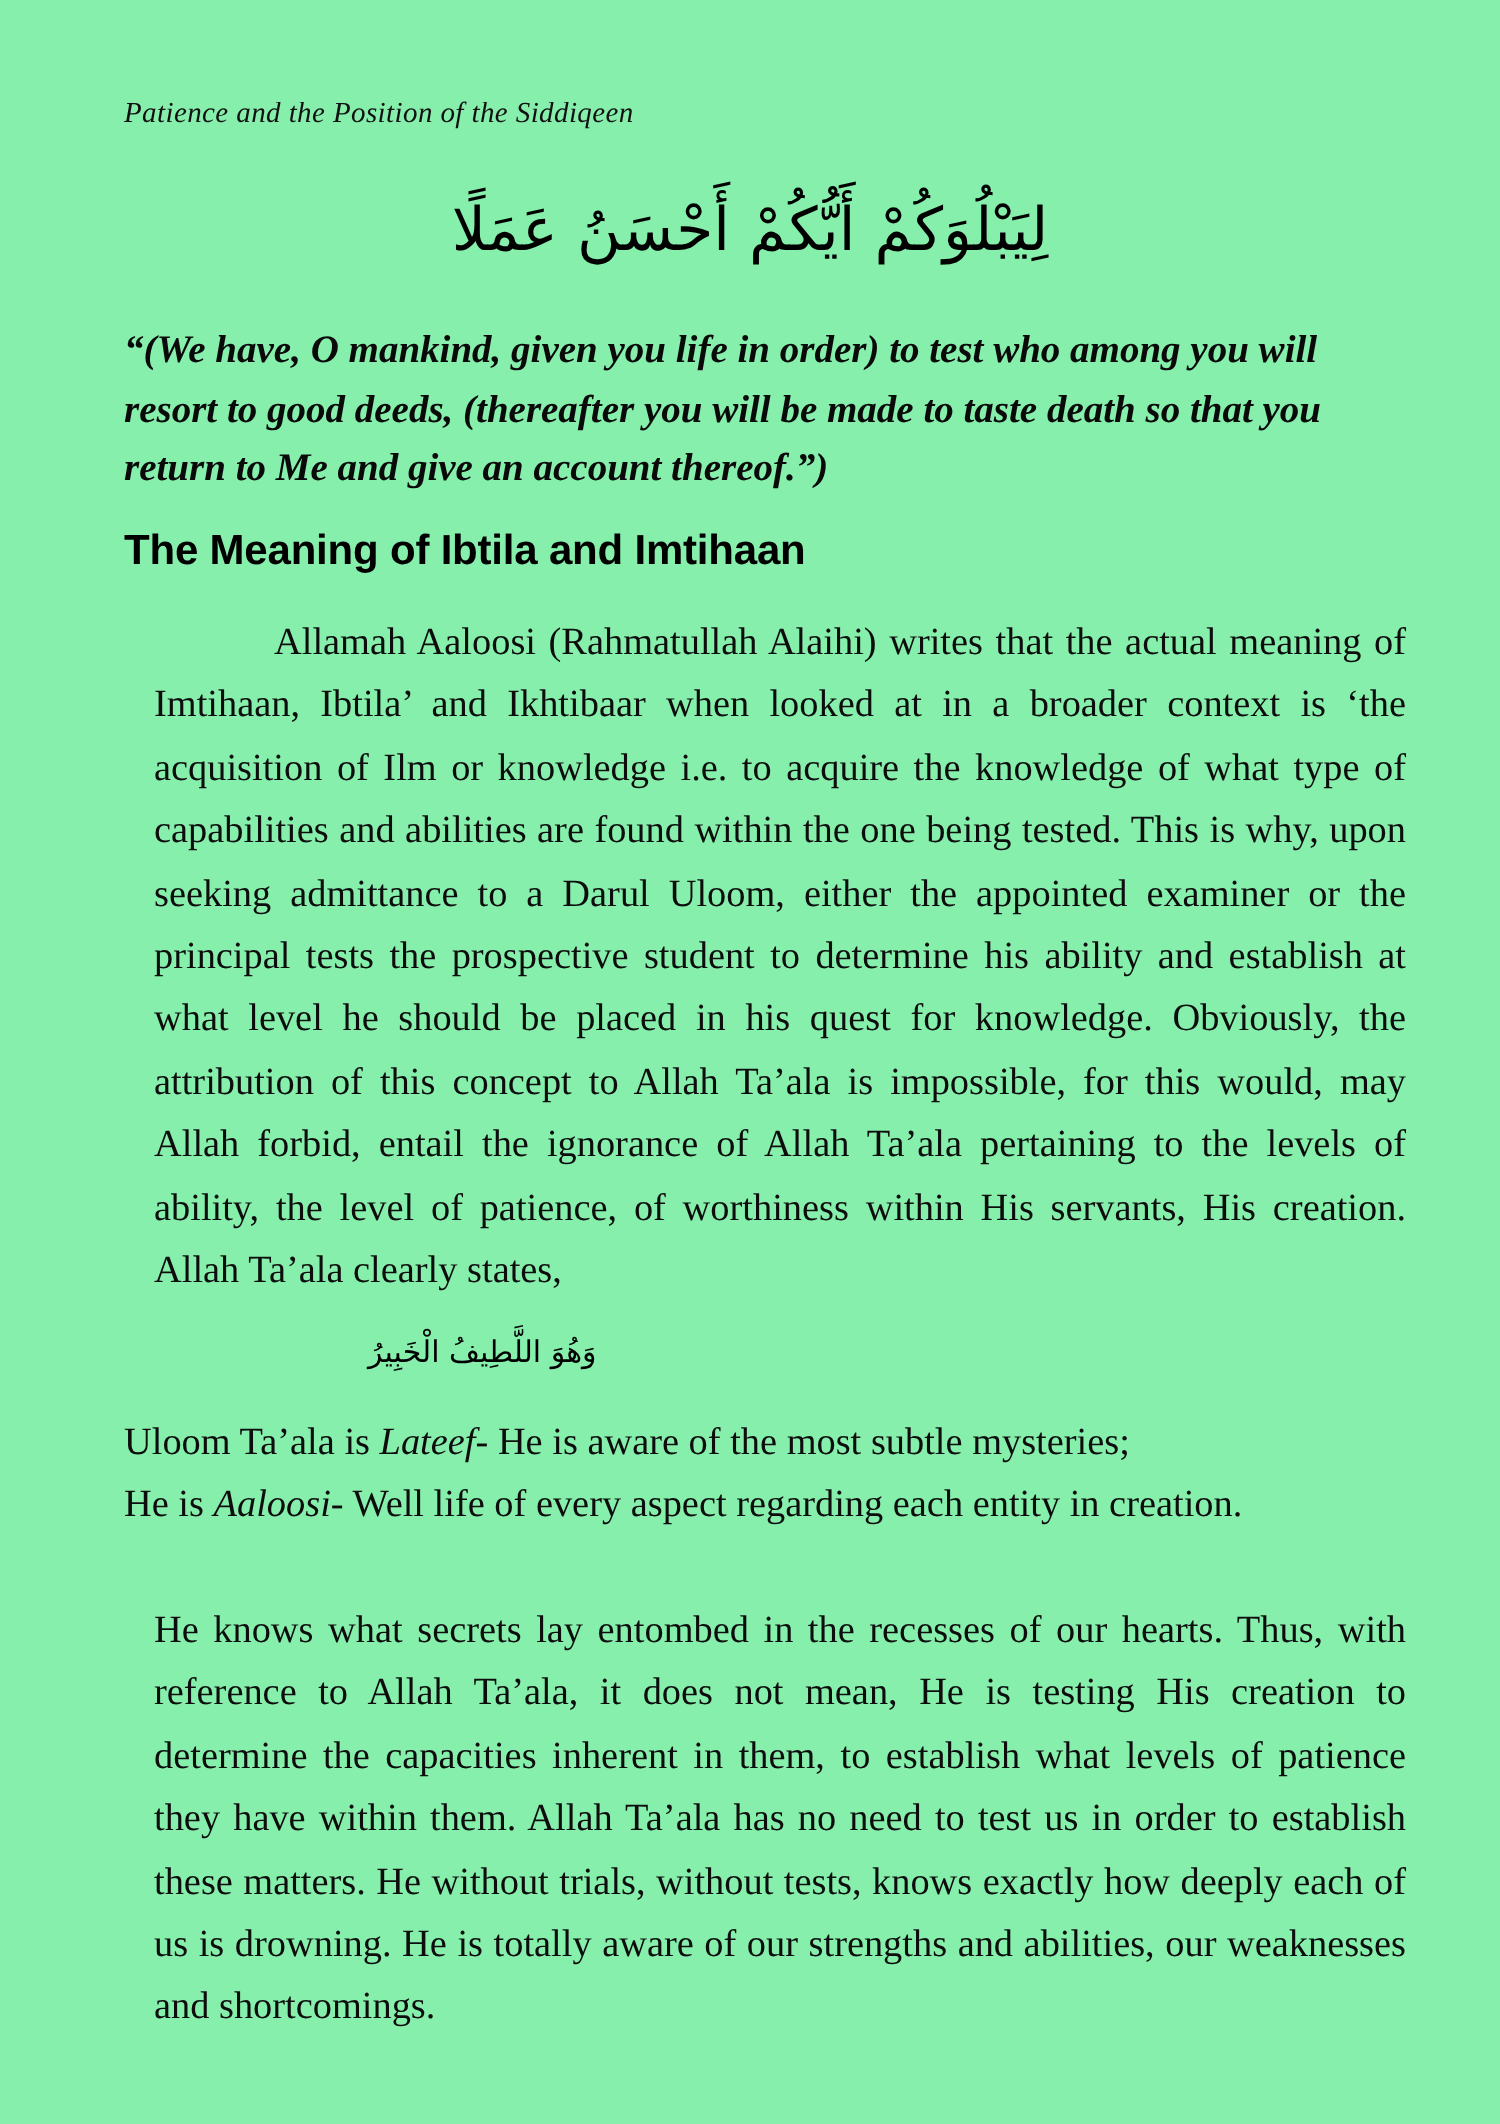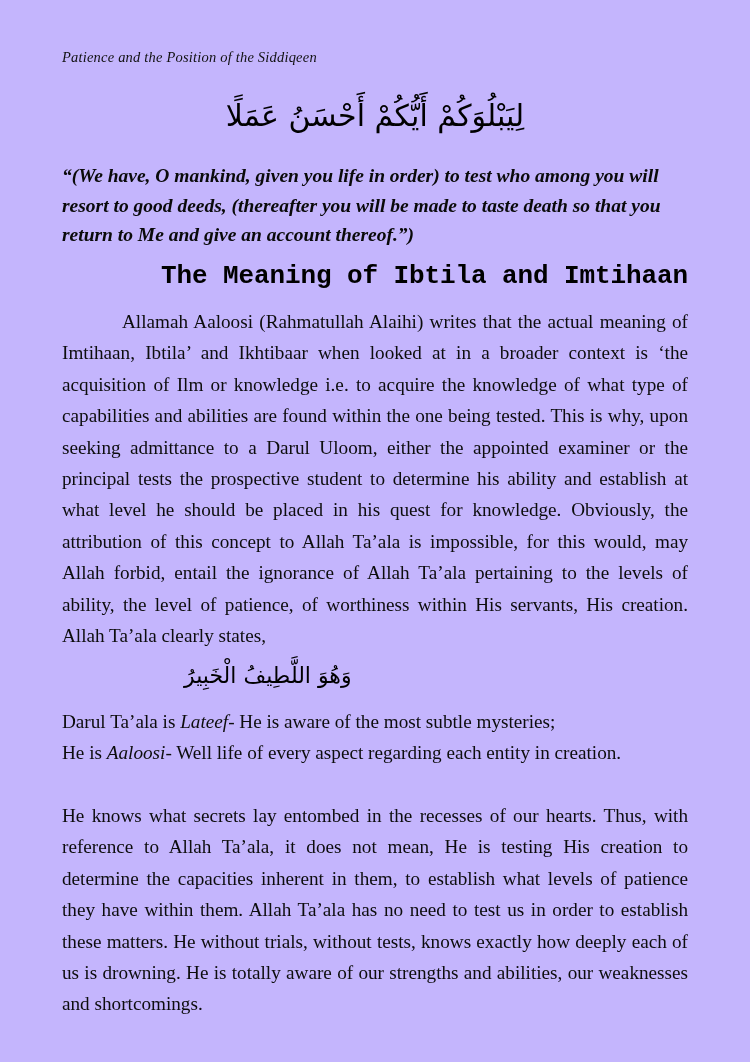--- a/index.html
+++ b/index.html
@@ -15,21 +15,21 @@
     font-family: "Liberation Serif", serif;
     color: #000000;
   }
 
   .page {
     position: absolute;
     left: 0;
     top: 0;
     width: 750px;
     height: 1062px;
-    background: #c4b5fd;
+    background: #86efac;
   }
 
   
   .running-header {
     position: absolute;
     left: 62px;
     top: 47px;
     width: 626px;
     font-family: "Liberation Serif", serif;
     font-style: italic;
@@ -70,62 +70,63 @@
     line-height: 29.5px;
     color: #0a0a0a;
   }
 
   
   .section-heading {
     position: absolute;
     left: 62px;
     top: 262px;
     width: 626px;
-    text-align: right;
-    font-family: Liberation Mono, monospace;
+    text-align: left;
+    font-family: Liberation Sans, sans-serif;
     font-weight: bold;
-    font-size: 26px;
+    font-size: 21px;
     line-height: 28px;
     letter-spacing: -0.1px;
     color: #000000;
   }
 
   
   .body-block {
     position: absolute;
     left: 62px;
     width: 626px;
     font-family: "Liberation Serif", serif;
     font-size: 19.2px;
     line-height: 31.4px;
     color: #0d0d0d;
   }
   .para-justify {
     text-align: justify;
     text-justify: inter-word;
+    margin-left: 15px;
   }
   .para-justify.indent-first {
     text-indent: 60px;
   }
   .para-1 { top: 306px; }
 
   .verse2-row {
     position: absolute;
     left: 62px;
     top: 656px;
     width: 626px;
     height: 42px;
   }
   .verse2-left, .verse2-right {
     position: absolute;
     top: 0;
     direction: rtl;
     unicode-bidi: bidi-override;
     font-family: "DejaVu Sans", sans-serif;
-    font-size: 22px;
+    font-size: 15px;
     line-height: 40px;
     white-space: nowrap;
     color: #000000;
   }
   .verse2-left  { left: 122px; }
   .verse2-right { left: 332px; }
 
   .para-2 { top: 706px; }
   .para-2 .line { text-align: left; }
   .para-2 .line.justified {
@@ -166,20 +167,20 @@
 
   <div class="section-heading">The Meaning of Ibtila and Imtihaan</div>
 
   <div class="body-block para-justify indent-first para-1">Allamah Aaloosi (Rahmatullah Alaihi) writes that the actual meaning of Imtihaan, Ibtila’ and Ikhtibaar when looked at in a broader context is ‘the acquisition of Ilm or knowledge i.e. to acquire the knowledge of what type of capabilities and abilities are found within the one being tested. This is why, upon seeking admittance to a Darul Uloom, either the appointed examiner or the principal tests the prospective student to determine his ability and establish at what level he should be placed in his quest for knowledge. Obviously, the attribution of this concept to Allah Ta’ala is impossible, for this would, may Allah forbid, entail the ignorance of Allah Ta’ala pertaining to the levels of ability, the level of patience, of worthiness within His servants, His creation. Allah Ta’ala clearly states,</div>
 
   <div class="verse2-row">
     <span class="verse2-left">وَهُوَ اللَّطِيفُ الْخَبِيرُ</span>
   </div>
 
   <div class="body-block para-2">
-    <div class="line"><span>Darul Ta’ala is </span><em class="term">Lateef</em><span>- He is aware of the most subtle mysteries;</span></div>
+    <div class="line"><span>Uloom Ta’ala is </span><em class="term">Lateef</em><span>- He is aware of the most subtle mysteries;</span></div>
     <div class="line justified"><span>He is </span><em class="term">Aaloosi</em><span>- Well life of every aspect regarding each entity in creation.</span></div>
   </div>
 
   <div class="body-block para-justify para-3">He knows what secrets lay entombed in the recesses of our hearts. Thus, with reference to Allah Ta’ala, it does not mean, He is testing His creation to determine the capacities inherent in them, to establish what levels of patience they have within them. Allah Ta’ala has no need to test us in order to establish these matters. He without trials, without tests, knows exactly how deeply each of us is drowning. He is totally aware of our strengths and abilities, our weaknesses and shortcomings.</div>
 
 
 </div>
 
 </body></html>

